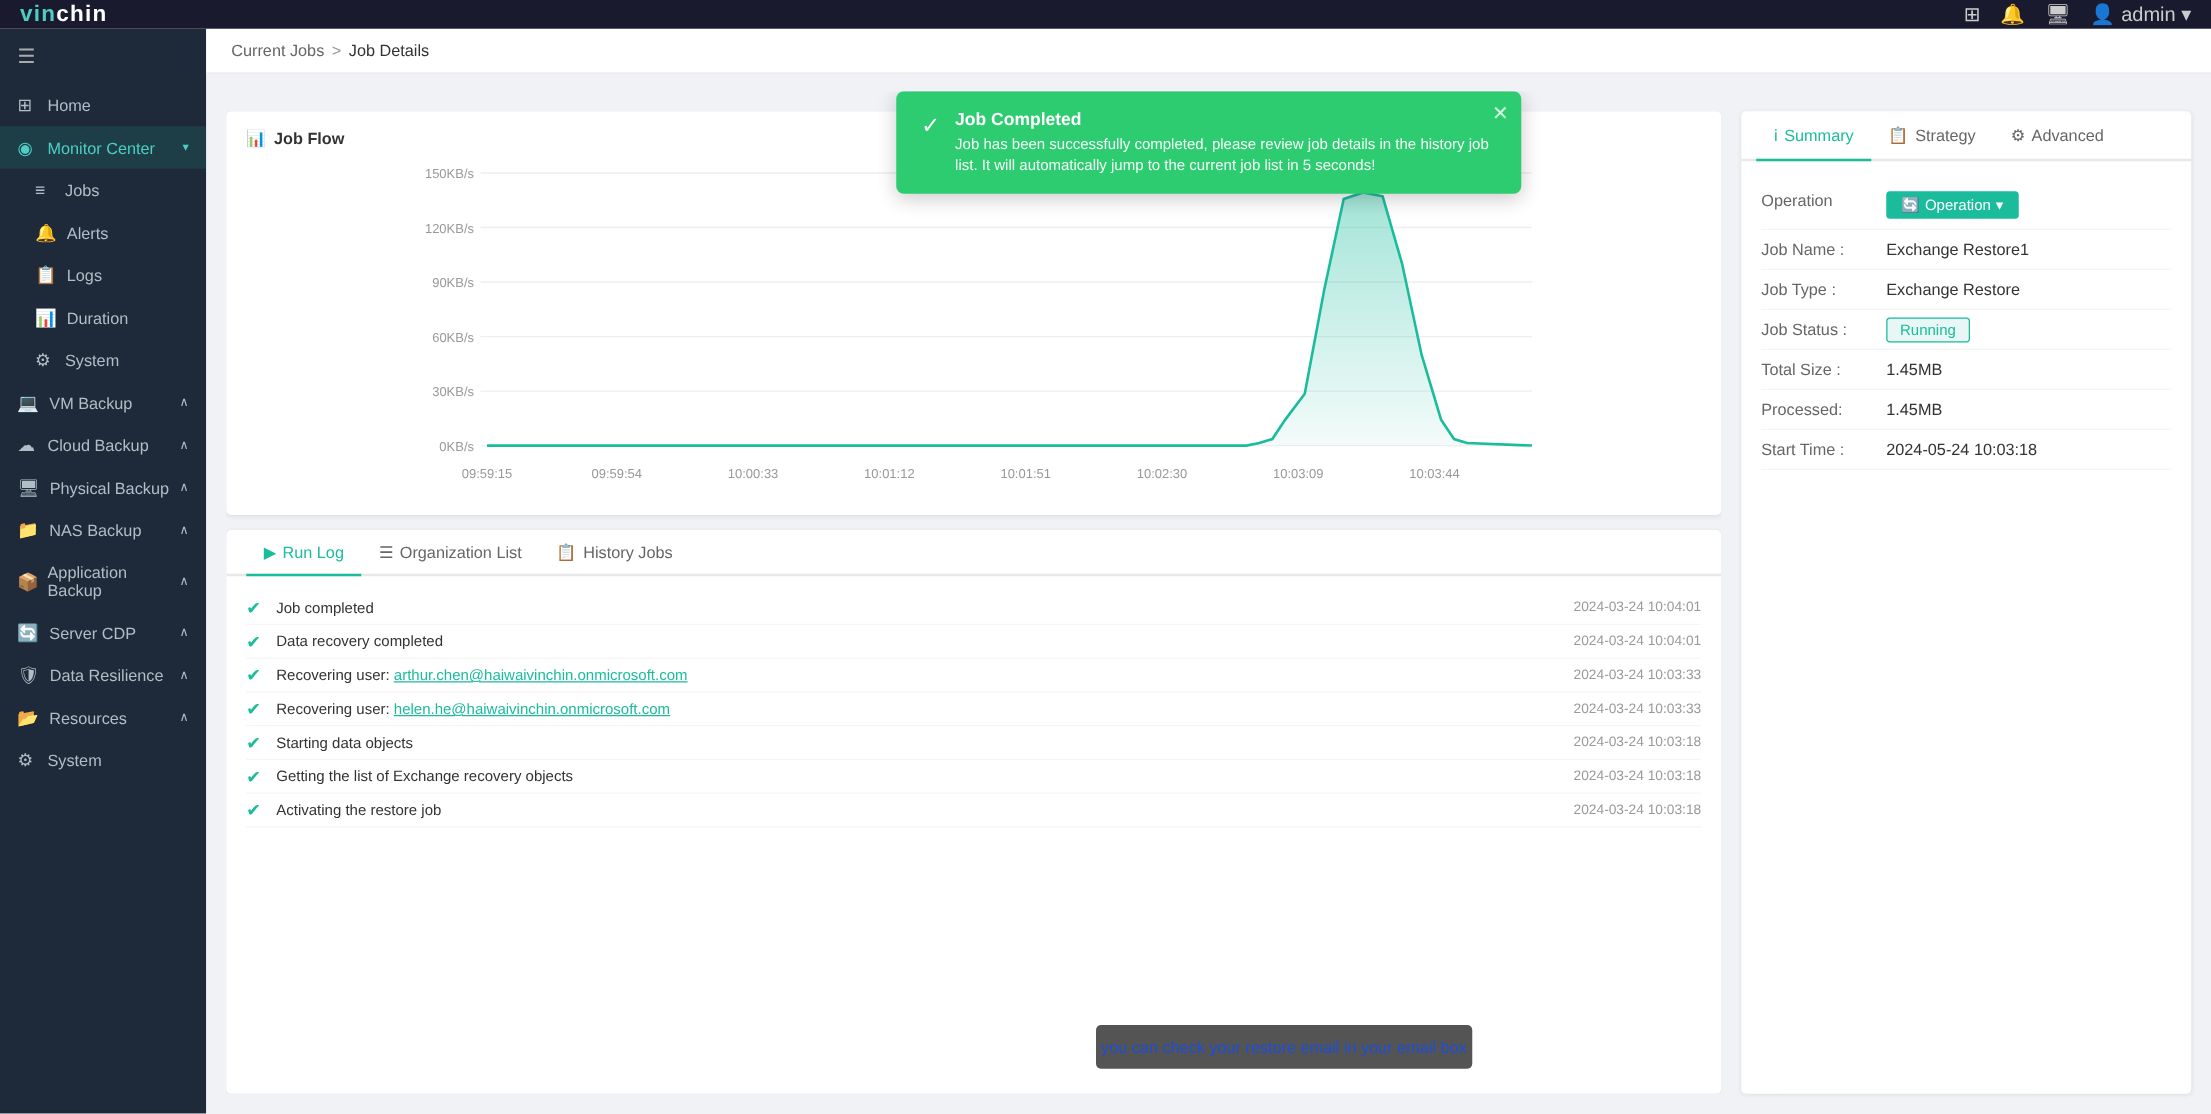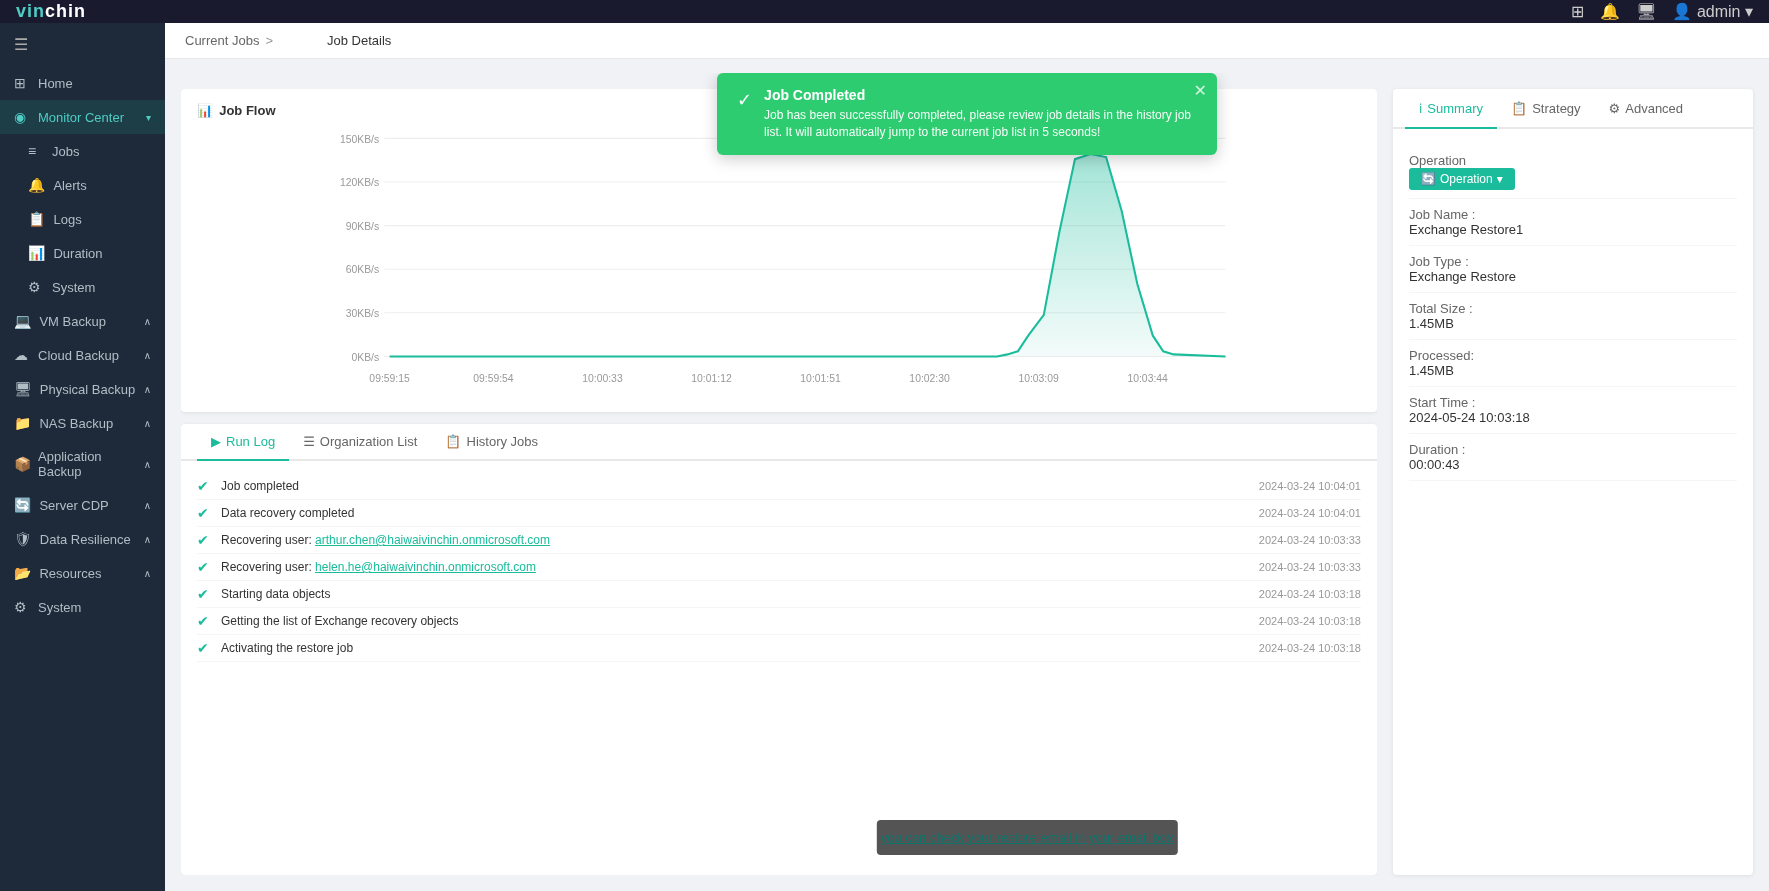--- a/index.html
+++ b/index.html
@@ -88,21 +88,21 @@
       padding: 10px 20px;
       font-size: 13px;
       color: #666;
       border-bottom: 1px solid #e8e8e8;
       display: flex;
       align-items: center;
       gap: 6px;
     }
     .breadcrumb-link { color: #666; }
     .breadcrumb-sep { color: #999; }
-    .breadcrumb-current { color: #333; font-weight: 500; margin-left: 48px; }
+    .breadcrumb-current { color: #333; font-weight: 500; }
 
     
     .main-content {
       display: flex;
       flex: 1;
       overflow: hidden;
       padding: 16px;
       gap: 16px;
       position: relative;
     }
@@ -239,21 +239,20 @@
       padding: 16px;
       flex: 1;
       overflow-y: auto;
     }
     .summary-row {
       display: flex;
       align-items: flex-start;
       padding: 8px 0;
       font-size: 13px;
       border-bottom: 1px solid #f5f5f5;
-      flex-direction: column;
     }
     .summary-label {
       color: #666;
       min-width: 100px;
       font-weight: 500;
     }
     .summary-value {
       color: #333;
       flex: 1;
     }
@@ -324,27 +323,26 @@
       opacity: 0.8;
     }
 
     
     .tooltip-banner {
       position: absolute;
       bottom: 36px;
       left: 50%;
       transform: translateX(-30%);
       background: rgba(60,60,60,0.88);
-      color: #0f766e;
+      color: #1d4ed8;
       padding: 10px 4px;
       border-radius: 4px;
       font-size: 13px;
       pointer-events: none;
       z-index: 50;
-      text-decoration: underline;
     }
 
     
     .y-label {
       font-size: 10px;
       fill: #999;
     }
     .x-label {
       font-size: 10px;
       fill: #999;
@@ -609,35 +607,35 @@
           <div id="summary-fields">
               <div class="summary-row">
                 <span class="summary-label">Job Name :</span>
                 <span class="summary-value">Exchange Restore1</span>
               </div>
               <div class="summary-row">
                 <span class="summary-label">Job Type :</span>
                 <span class="summary-value">Exchange Restore</span>
               </div>
               <div class="summary-row">
+                <span class="summary-label">Job Status :</span>
+                <span class="summary-value"><span class="status-badge">Running</span></span>
+              </div>
+              <div class="summary-row">
                 <span class="summary-label">Total Size :</span>
                 <span class="summary-value">1.45MB</span>
               </div>
               <div class="summary-row">
                 <span class="summary-label">Processed:</span>
                 <span class="summary-value">1.45MB</span>
               </div>
               <div class="summary-row">
                 <span class="summary-label">Start Time :</span>
                 <span class="summary-value">2024-05-24 10:03:18</span>
               </div>
-              <div class="summary-row">
-                <span class="summary-label">Duration :</span>
-                <span class="summary-value">00:00:43</span>
-              </div>
             </div>
         </div>
       </div>
 
       <div class="tooltip-banner">
         <span>you can check your restore email in your email box</span>
       </div>
 
     </div>
   </div>

